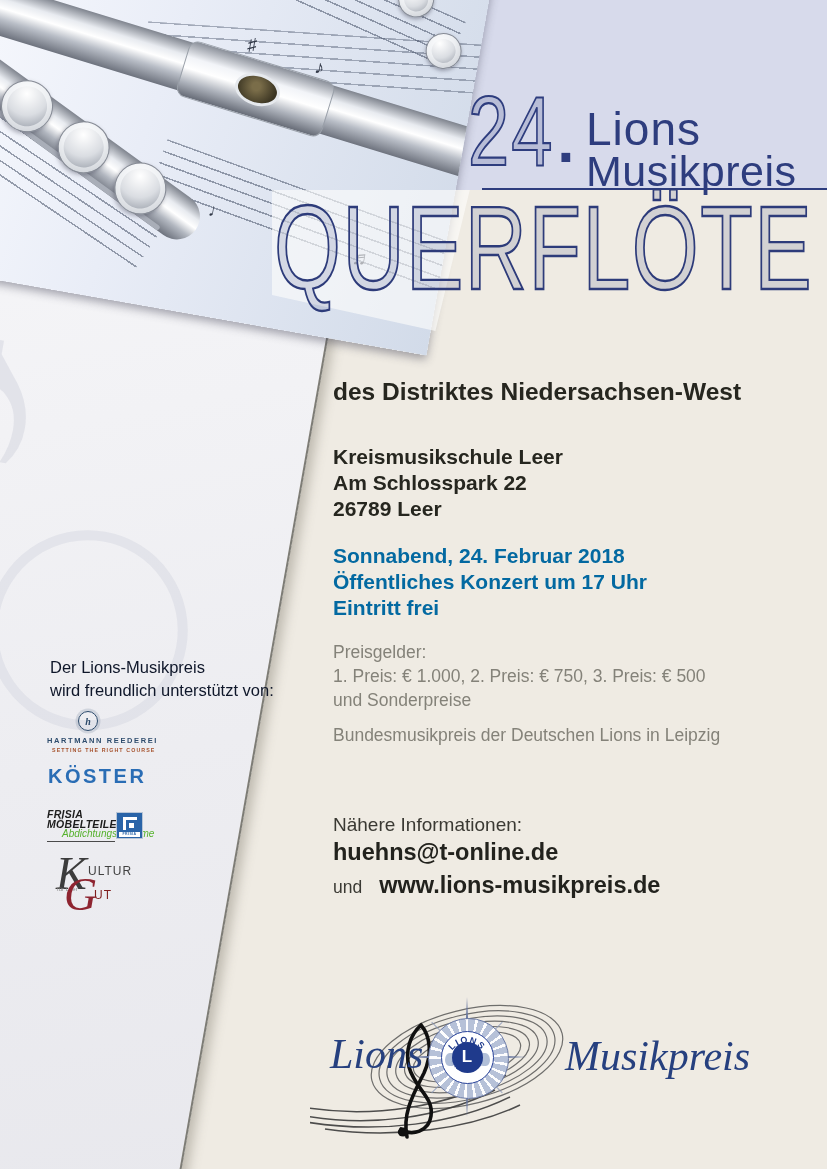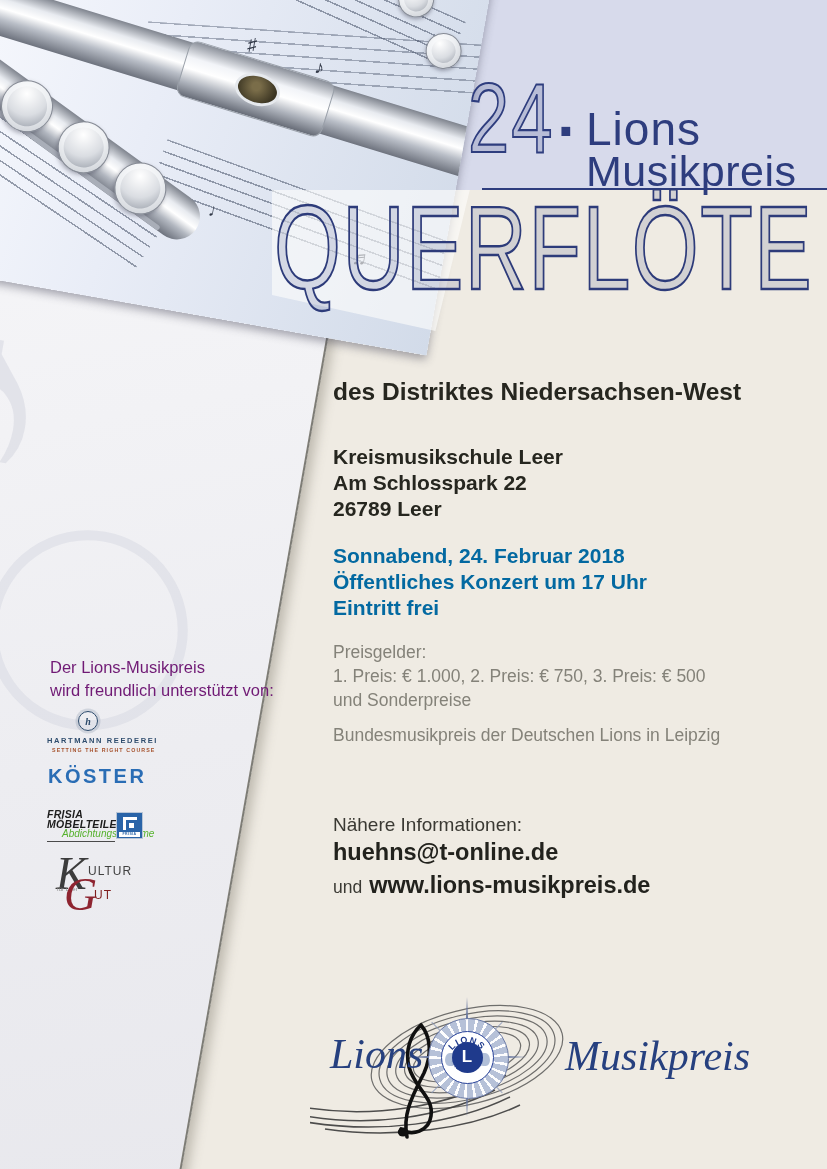--- a/index.html
+++ b/index.html
@@ -45,49 +45,49 @@
        box-shadow:inset 0 0 0 5px rgba(250,251,253,.6),0 2px 4px rgba(40,40,60,.35);}
   .key-s{width:34px;height:34px;}
 
   
   #wash{left:272px;top:190px;width:215px;height:150px;z-index:4;
         background:rgba(253,253,251,.62);
         clip-path:polygon(0 0,92% 0,76% 94%,0 70%);}
 
   
   .navy{color:#2e3d7e;}
-  #num24{left:468px;top:98px;height:86px;z-index:6;display:flex;align-items:flex-start;}
+  #num24{left:468px;top:98px;height:86px;z-index:6;display:flex;align-items:center;}
   #num24 .n24{font-size:74px;line-height:.8;letter-spacing:2px;
         -webkit-text-stroke:1.6px #2e3d7e;color:rgba(46,61,126,.18);
         transform:scaleY(1.32);transform-origin:bottom left;display:inline-block;}
   #num24 .ndot{font-size:62px;line-height:.55;margin-left:3px;color:#2e3d7e;font-weight:700;}
   #lions-top{left:586px;top:102px;font-size:46px;letter-spacing:1px;z-index:6;}
   #musik-top{left:586px;top:147px;font-size:43px;letter-spacing:.5px;z-index:6;}
   #headline{left:274px;top:188px;font-size:86px;line-height:1;letter-spacing:1.5px;z-index:6;
         -webkit-text-stroke:1.7px #2d3b7a;color:rgba(45,59,122,.15);white-space:nowrap;
         transform:scaleY(1.38);transform-origin:top left;}
 
   
   #main{left:333px;top:0;z-index:5;}
   #main .blk{position:absolute;white-space:nowrap;}
   .subtitle{top:378px;font-size:24.5px;font-weight:700;color:#26261f;text-align:center;}
   .venue{top:444px;font-size:21px;font-weight:700;line-height:26px;color:#26261f;}
   .event{top:543px;font-size:21px;font-weight:700;line-height:26px;color:#0369a1;}
   .prizes{top:640px;font-size:17.5px;line-height:24px;color:#848279;}
   .qualif{top:723px;font-size:17.5px;line-height:24px;color:#848279;}
   .infolabel{top:814px;font-size:19px;color:#3a3933;}
   .email{top:839px;font-size:23.5px;font-weight:700;color:#22221d;}
-  .website{top:872px;display:flex;align-items:baseline;gap:7px;}
+  .website{top:872px;display:flex;align-items:baseline;gap:17px;}
   .website .und{font-size:17.5px;color:#3a3933;}
   .website .url{font-size:23.5px;font-weight:700;color:#22221d;}
 
   
   #sponsors{left:0;top:0;z-index:5;}
   #sponsors .s{position:absolute;white-space:nowrap;}
-  .sp-intro{left:50px;top:656px;font-size:16.5px;line-height:23px;color:#701a75;}
+  .sp-intro{left:50px;top:656px;font-size:16.5px;line-height:23px;color:#0f172a;}
   .hart-circle{left:78px;top:711px;width:18px;height:18px;border:1px solid #2c4a6b;border-radius:50%;
       display:flex;align-items:center;justify-content:center;
       font-family:"Liberation Serif",serif;font-style:italic;font-weight:700;font-size:10px;color:#2c4a6b;
       box-shadow:0 0 0 2.5px rgba(44,74,107,.15);}
   .hart-name{left:47px;top:736px;font-size:7.5px;letter-spacing:1.6px;font-weight:700;color:#2f4d6e;}
   .hart-tag{left:52px;top:747px;font-size:5.3px;letter-spacing:1.1px;font-weight:700;color:#a5512c;}
   .koe-name{left:48px;top:765px;font-size:20px;font-weight:700;letter-spacing:2.5px;color:#2a6db5;}
   .koe-tag{left:62px;top:828px;font-size:10px;font-style:italic;color:#55b22c;}
   .fri-text{left:47px;top:810px;font-size:10.5px;font-weight:700;font-style:italic;
       line-height:9.5px;color:#1c1c1c;letter-spacing:.3px;}

